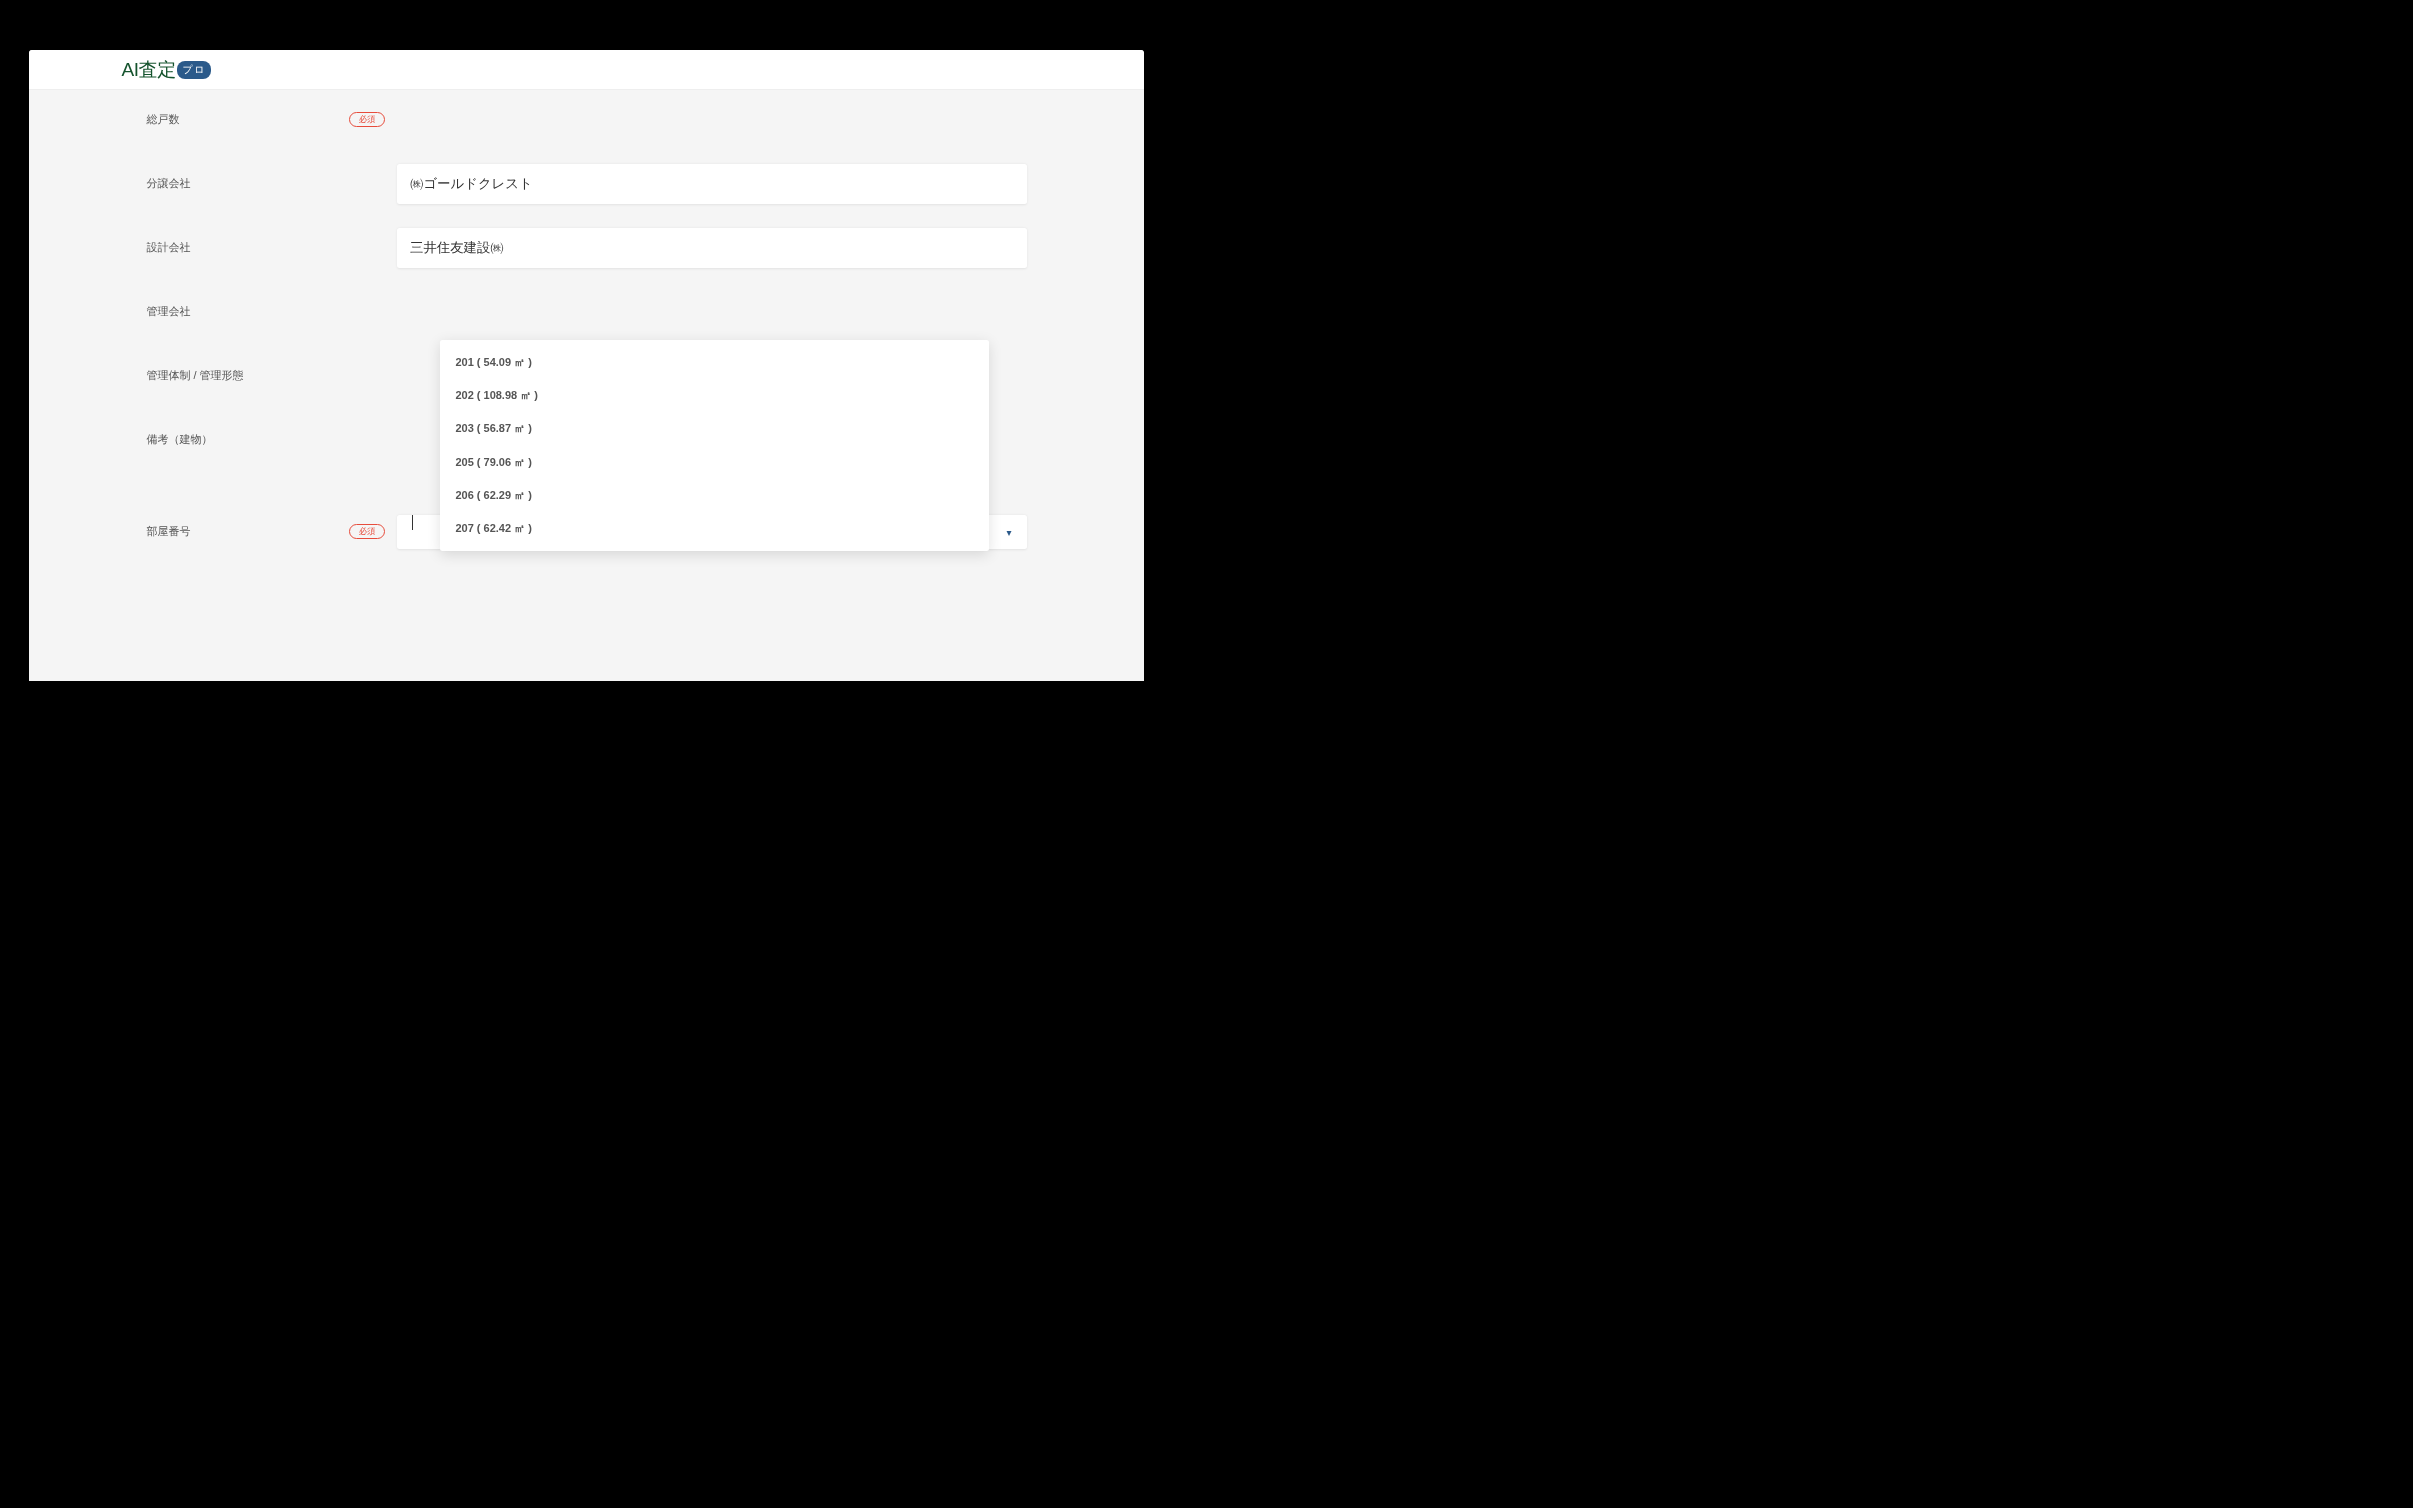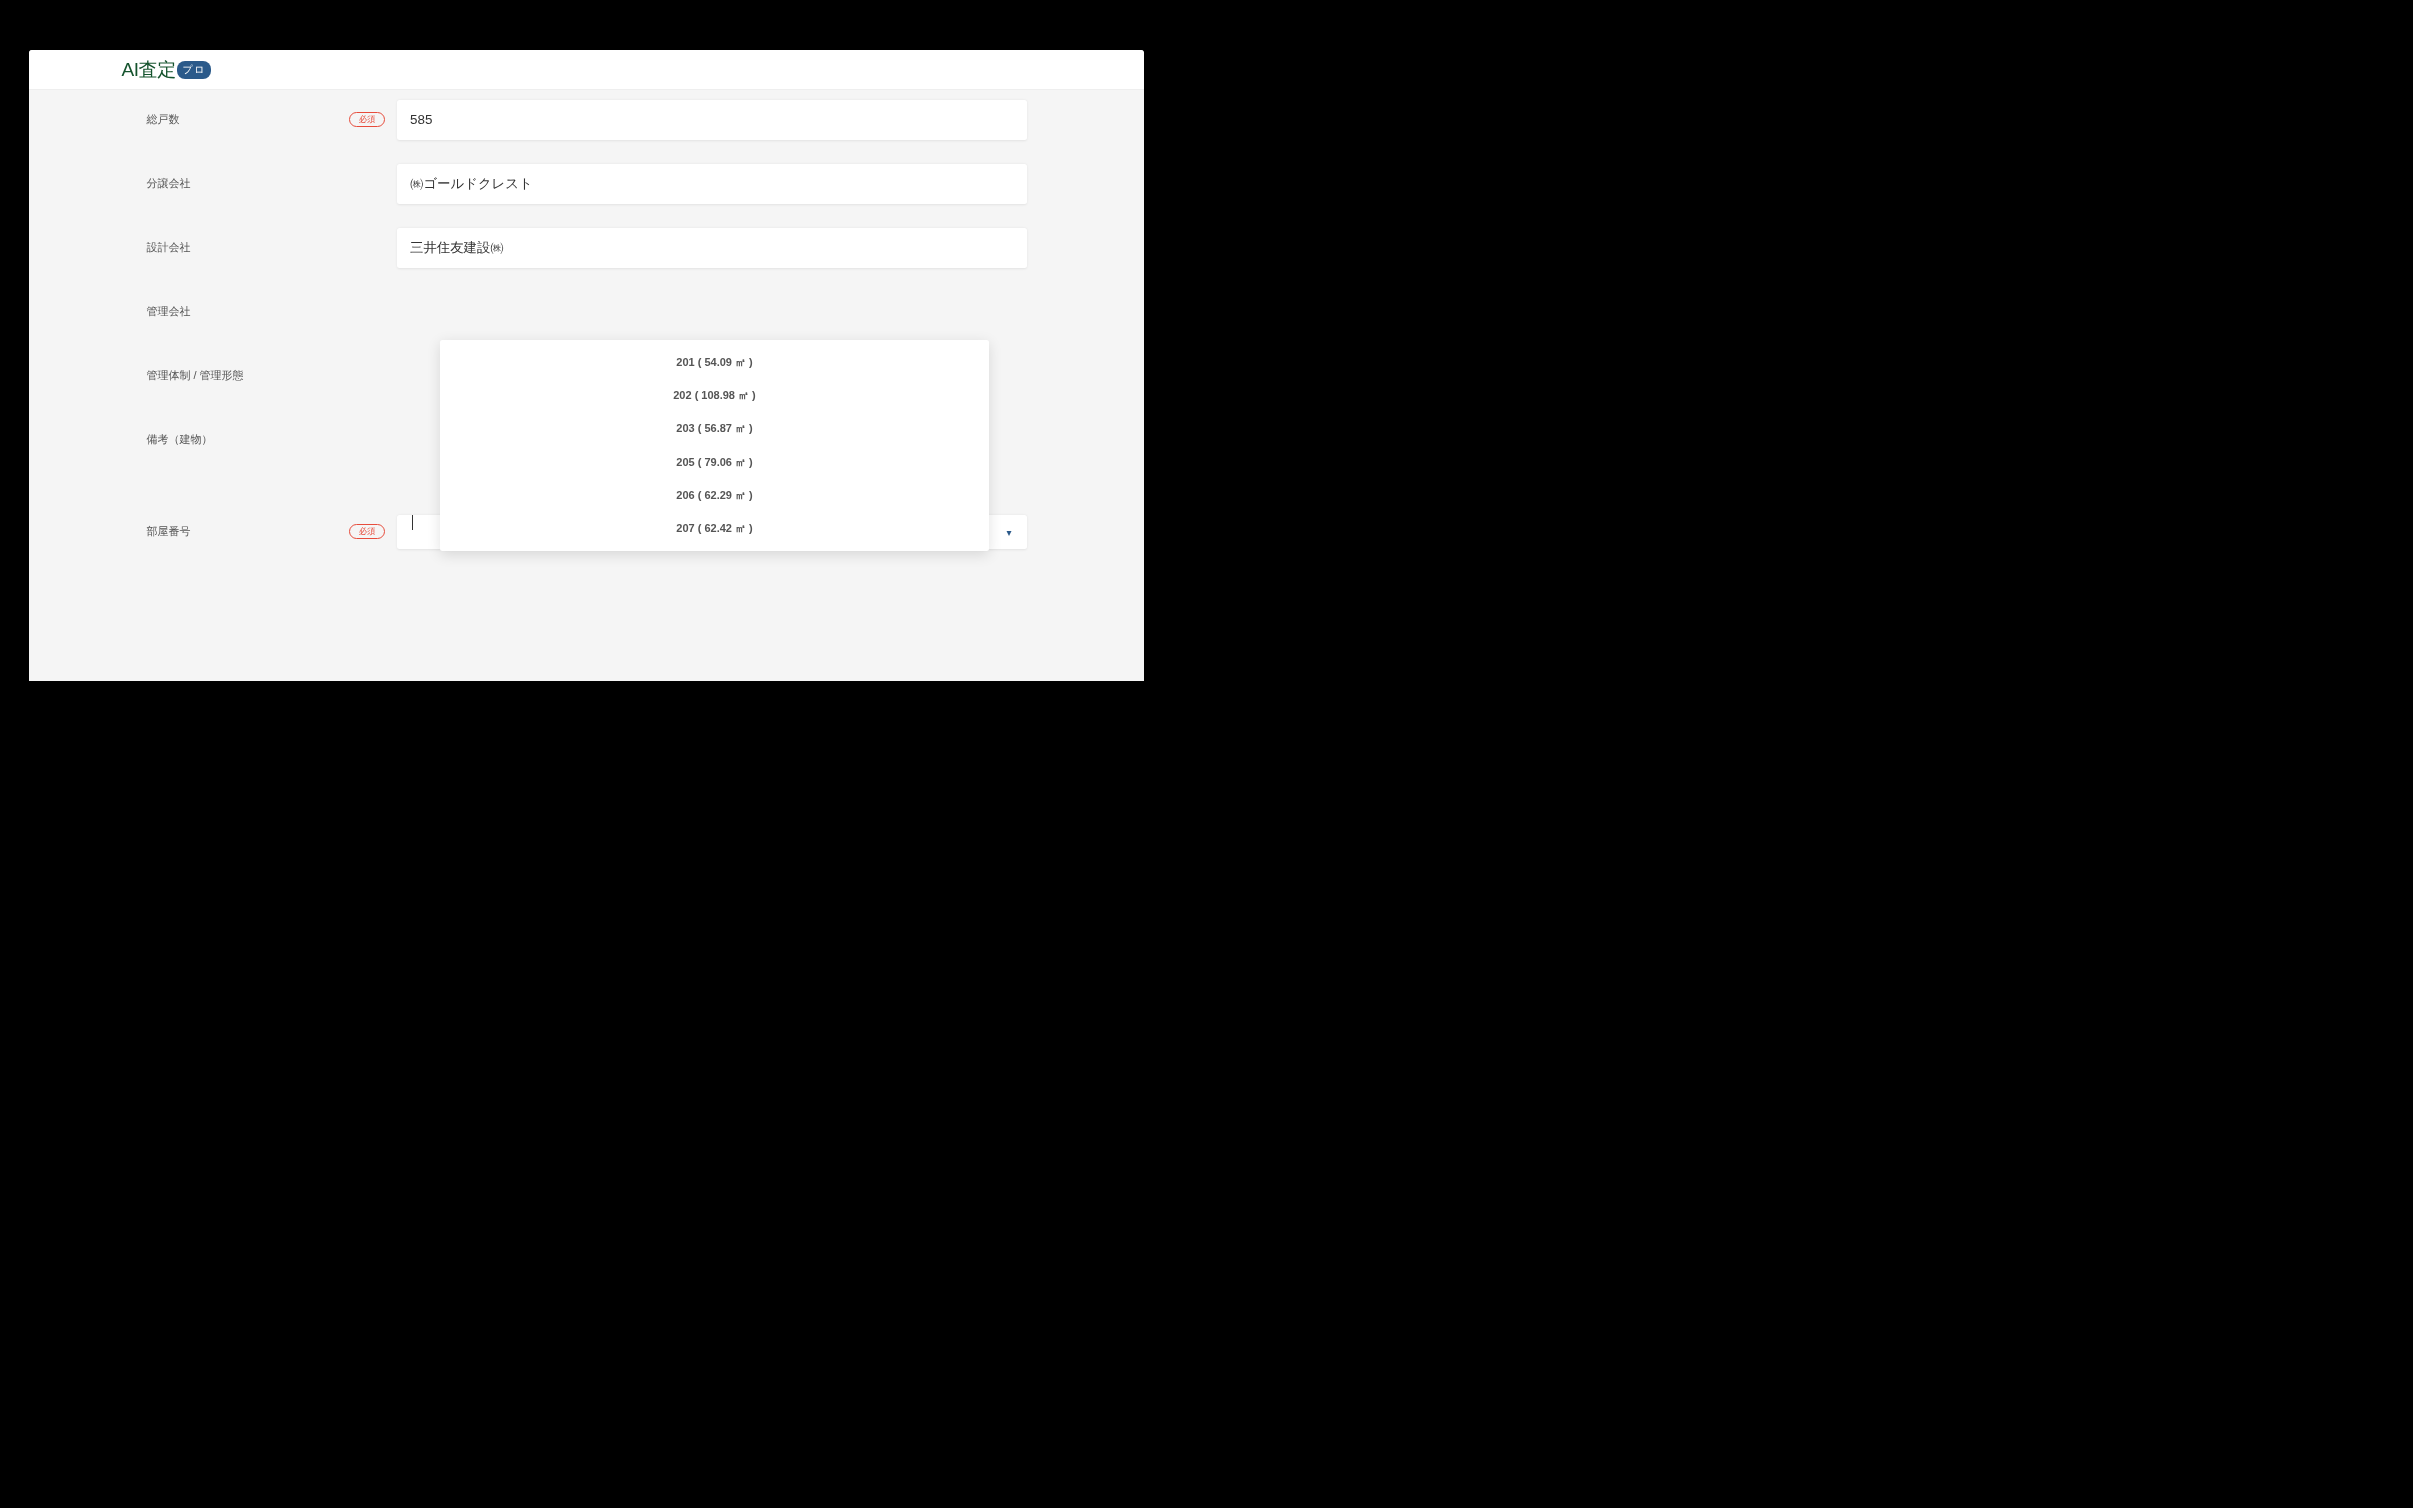--- a/index.html
+++ b/index.html
@@ -140,21 +140,20 @@
     .dropdown-list {
       padding: 5px 0;
     }
     
     .dropdown-item {
       padding: 9.2px 15px;
       font-size: 11px;
       font-weight: 600;
       color: #555;
       cursor: pointer;
-      text-align: center;
     }
     
     .room-select-row {
       position: relative;
     }
     
     .room-select {
       width: 100%;
       height: 34px;
       background: #fff;
@@ -218,23 +217,20 @@
       </div>
     </div>
 
     <div class="form-container">
 
       <div class="form-row">
         <div class="label-col">
           <span class="field-label">総戸数</span>
           <span class="required-badge">必須</span>
         </div>
-        <div class="input-col">
-          <input type="text" class="text-input" value="585" style="">
-        </div>
       </div>
 
       <div class="form-row">
         <div class="label-col">
           <span class="field-label">分譲会社</span>
         </div>
         <div class="input-col">
           <input type="text" class="text-input" value="㈱ゴールドクレスト" style="">
         </div>
       </div>

